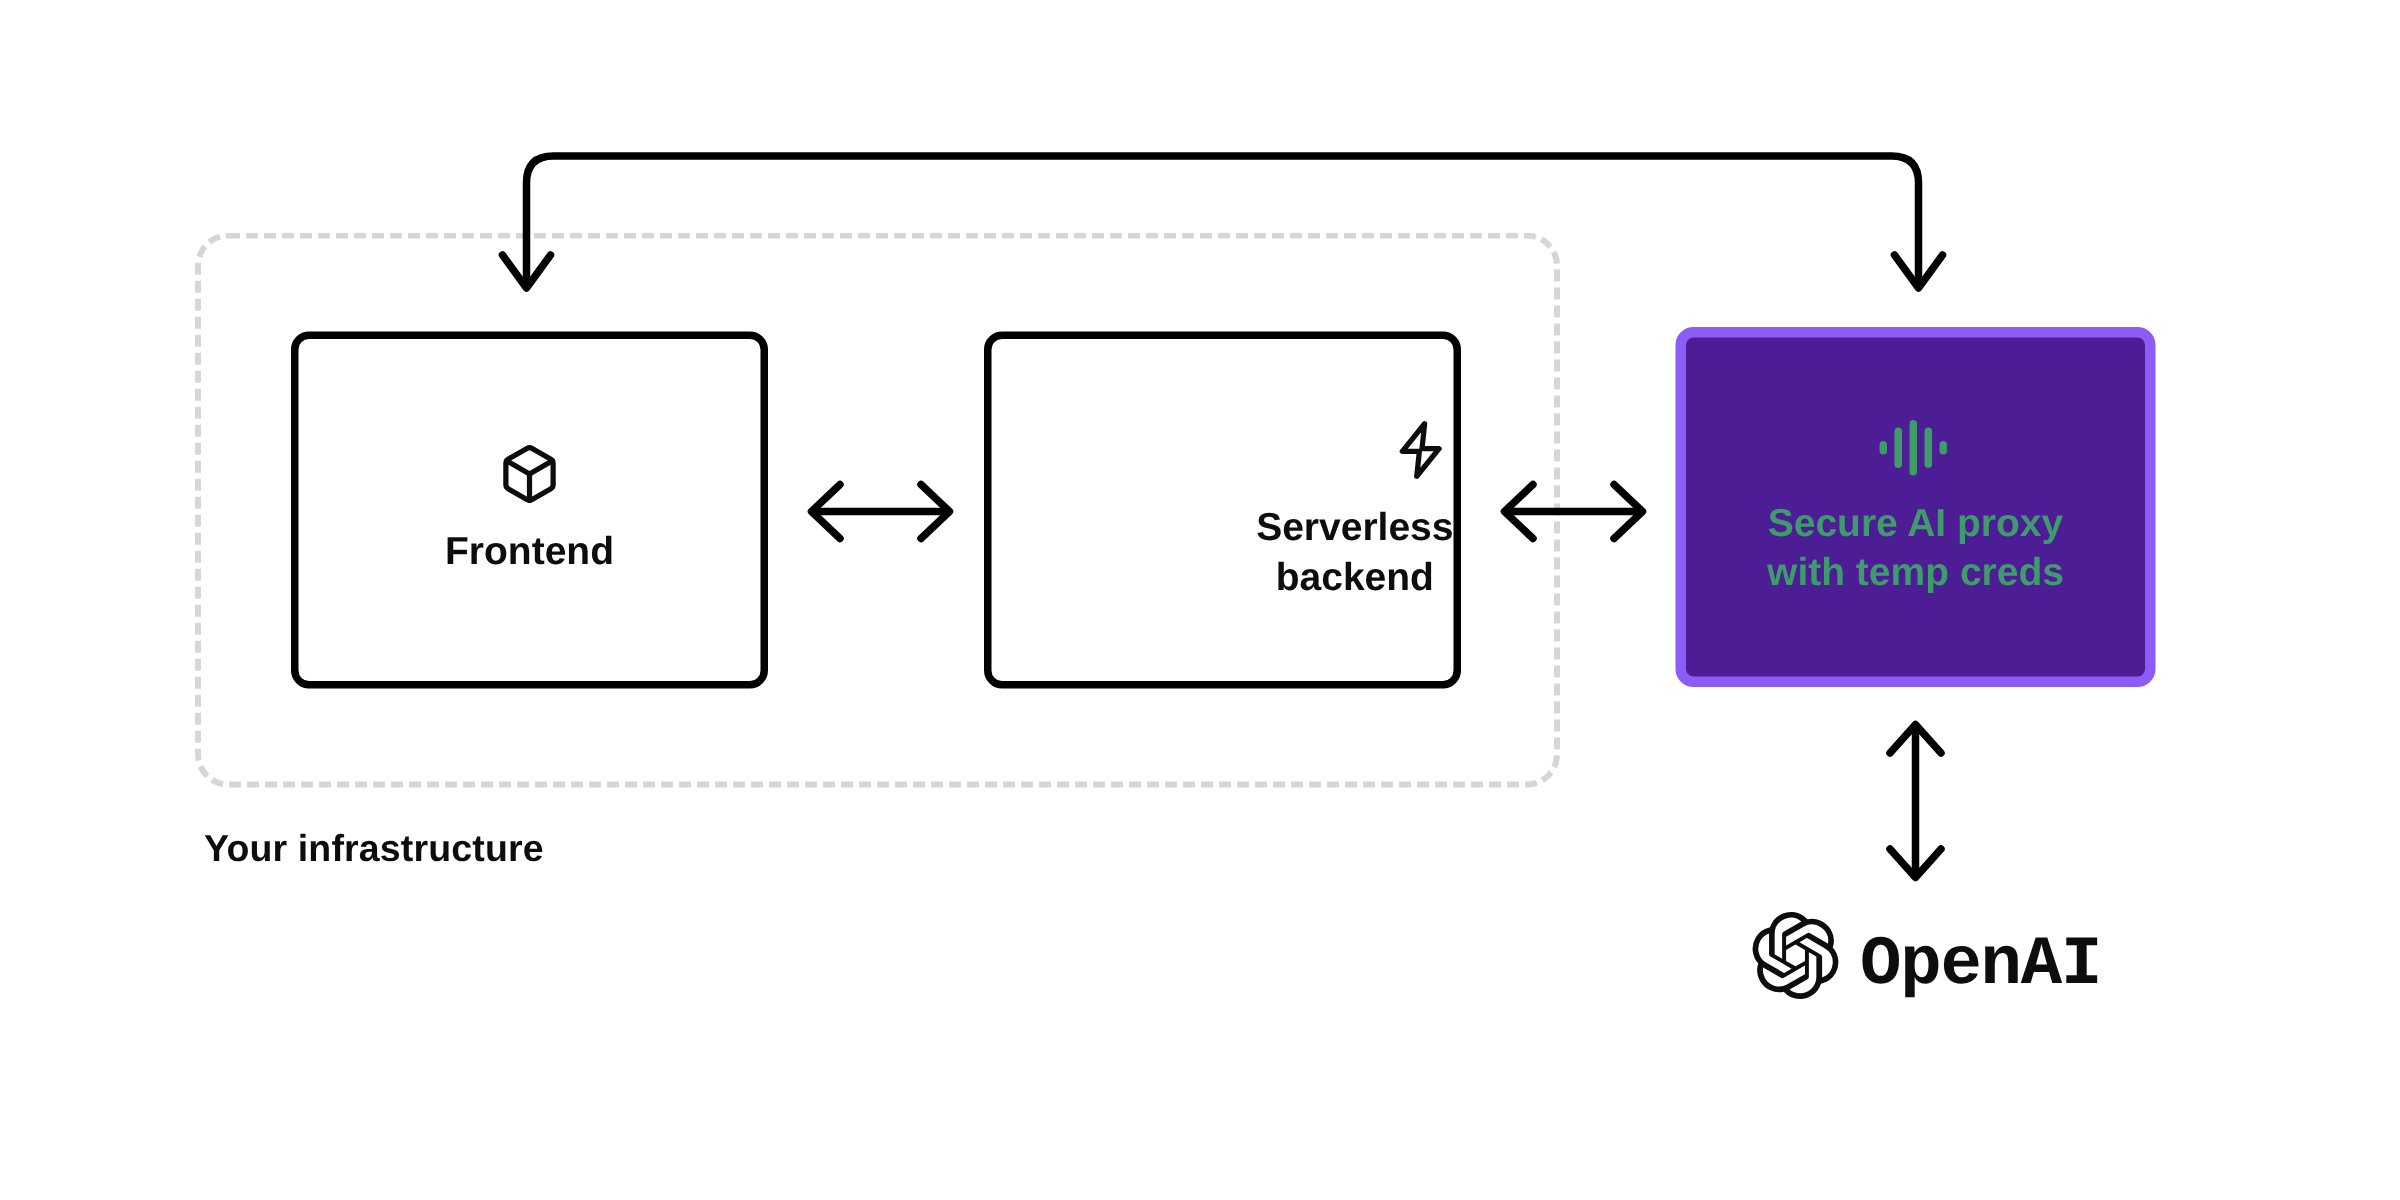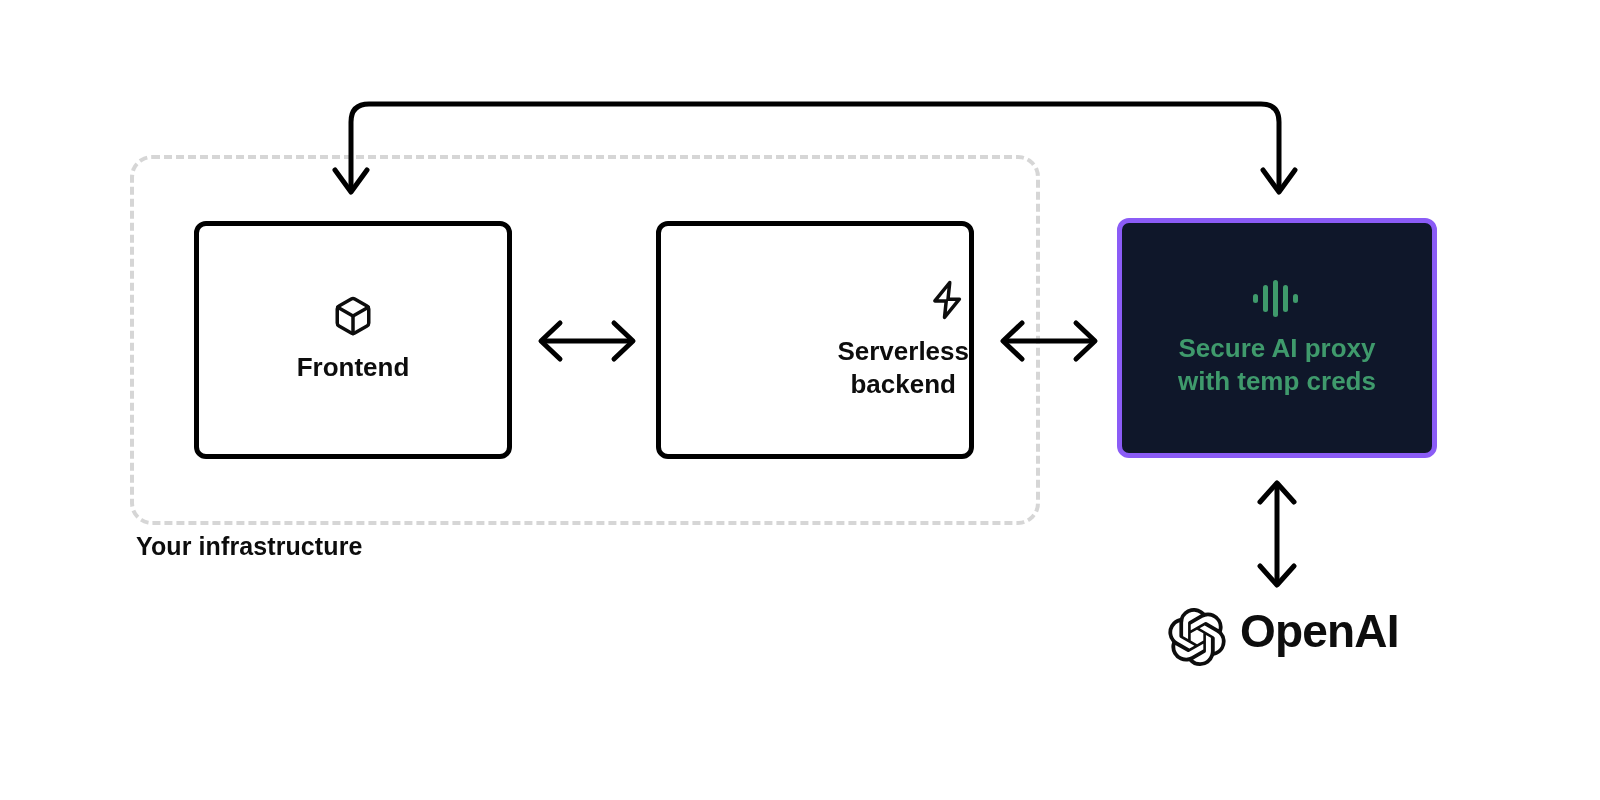--- a/index.html
+++ b/index.html
@@ -26,21 +26,21 @@
     left: 130px;
     top: 155px;
     width: 910px;
     height: 370px;
     border: 4px dashed #d6d6d6;
     border-radius: 22px;
     box-sizing: border-box;
   }
   .infra-label {
     left: 136px;
-    top: 532px;
+    top: 552px;
     font-size: 25px;
     font-weight: 700;
     color: #0d0d0d;
     letter-spacing: 0.1px;
     white-space: nowrap;
   }
 
   
   .node {
     box-sizing: border-box;
@@ -49,22 +49,22 @@
     flex-direction: column;
     align-items: center;
     justify-content: center;
     text-align: center;
   }
   .node-plain {
     background: #ffffff;
     border: 5px solid #000000;
   }
   .node-accent {
-    background: #0f172a;
-    border: 5px solid #8b5cf6;
+    background: #4c1d95;
+    border: 7px solid #8b5cf6;
   }
   .node-icon {
     display: block;
     margin-bottom: 14px;
     line-height: 0;
   }
   .node-label {
     font-size: 26px;
     font-weight: 700;
     line-height: 1.28;
@@ -82,22 +82,23 @@
   #top-loop      { left: 330px;  top: 98px;  width: 970px;  height: 100px; }
   #arrow-fe-be   { left: 532px;  top: 316px; width: 110px;  height: 50px; }
   #arrow-be-pr   { left: 994px;  top: 316px; width: 110px;  height: 50px; }
   #arrow-pr-oai  { left: 1252px; top: 476px; width: 50px;   height: 116px; }
 
   
   #openai-lockup {
     left: 1168px;
     top: 608px;
     display: flex;
-    align-items: flex-start;
+    align-items: flex-end;
     gap: 14px;
+    font-family: Liberation Mono, monospace;
   }
   #openai-wordmark {
     font-size: 46px;
     font-weight: 700;
     color: #0d0d0d;
     letter-spacing: -0.8px;
     line-height: 1;
   }
 </style>
 </head>

